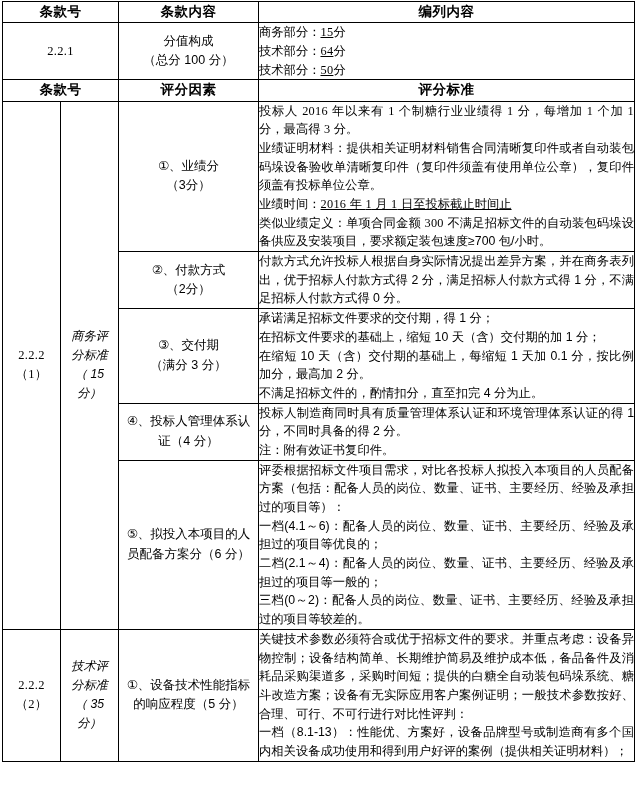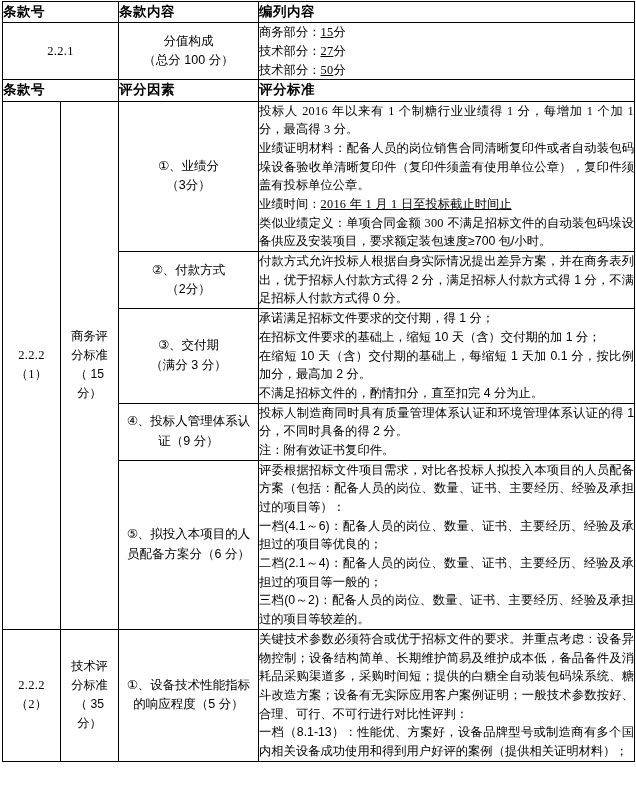--- a/index.html
+++ b/index.html
@@ -24,38 +24,39 @@
     border: 1px solid #000000;
     vertical-align: middle;
     padding: 0;
   }
   .col-a { width: 58px; }
   .col-b { width: 58px; }
   .col-c { width: 140px; }
   .col-d { width: 376px; }
 
   .hdr {
-    text-align: left;
+    text-align: center;
     font-weight: bold;
     font-size: 13.5px;
     line-height: 1.5;
     padding: 5px 2px;
     letter-spacing: 0.5px;
   }
   .ctr {
     text-align: center;
     font-size: 12.5px;
     line-height: 1.55;
     padding: 4px 3px;
   }
   .ctr-small {
     text-align: center;
     font-size: 12.2px;
     line-height: 1.55;
     padding: 4px 2px;
+    font-style: italic;
   }
   .body-cell {
     text-align: left;
     font-size: 12.3px;
     line-height: 1.52;
     padding: 2px 4px 3px 5px;
   }
   .body-cell p {
     margin: 0;
     text-align: justify;
@@ -87,21 +88,21 @@
   </tr>
 
   <tr>
     <td colspan="2" class="ctr num">2.2.1</td>
     <td class="ctr">
       <div>分值构成</div>
       <div>（总分 100 分）</div>
     </td>
     <td class="body-cell">
       <p><span>商务部分：</span><u class="num">15</u><span>分</span></p>
-      <p><span>技术部分：</span><u class="num">27</u><span>分</span></p>
+      <p><span>技术部分：</span><u class="num">64</u><span>分</span></p>
       <p><span>技术部分：</span><u class="num">50</u><span>分</span></p>
     </td>
   </tr>
 
   <tr>
     <td colspan="2" class="hdr">条款号</td>
     <td class="hdr">评分因素</td>
     <td class="hdr">评分标准</td>
   </tr>
 
@@ -115,21 +116,21 @@
       <div>分标准</div>
       <div>（ 15</div>
       <div>分）</div>
     </td>
     <td class="ctr">
       <div>①、业绩分</div>
       <div>（3分）</div>
     </td>
     <td class="body-cell">
       <p>投标人 <span class="num">2016</span> 年以来有 <span class="num">1</span> 个<b>制糖行业</b>业绩得 <span class="num">1</span> 分，每增加 <span class="num">1</span> 个加 <span class="num">1</span> 分，最高得 <span class="num">3</span> 分。</p>
-      <p><b>业绩证明材料：配备人员的岗位</b>销售合同清晰复印件或者<b>自动装包码垛设备</b>验收单清晰复印件（复印件须盖有使用单位公章），复印件须盖有投标单位公章。</p>
+      <p><b>业绩证明材料：提供相关证明材料</b>销售合同清晰复印件或者<b>自动装包码垛设备</b>验收单清晰复印件（复印件须盖有使用单位公章），复印件须盖有投标单位公章。</p>
       <p>业绩时间：<u><span class="num">2016</span> 年 <span class="num">1</span> 月 <span class="num">1</span> 日至投标截止时间止</u></p>
       <p>类似业绩定义：单项合同金额 <b class="num">300</b> <b>不满足招标文件的</b><b>自动装包码垛设备</b>供应及安装项目，要求<b>额定装包速度≥700 包/小时</b>。</p>
     </td>
   </tr>
 
   <tr>
     <td class="ctr">
       <div>②、付款方式</div>
       <div>（2分）</div>
     </td>
@@ -147,21 +148,21 @@
       <p>承诺满足招标文件要求的交付期，得 1 分；</p>
       <p>在招标文件要求的基础上，缩短 10 天（含）交付期的加 1 分；</p>
       <p>在缩短 10 天（含）交付期的基础上，每缩短 1 天加 0.1 分，按比例加分，最高加 2 分。</p>
       <p>不满足招标文件的，酌情扣分，直至扣完 4 分为止。</p>
     </td>
   </tr>
 
   <tr>
     <td class="ctr">
       <div>④、投标人管理体系认</div>
-      <div>证（9 分）</div>
+      <div>证（4 分）</div>
     </td>
     <td class="body-cell">
       <p>投标人制造商同时具有质量管理体系认证和环境管理体系认证的得 1 分，不同时具备的得 2 分。</p>
       <p>注：附有效证书复印件。</p>
     </td>
   </tr>
 
   <tr>
     <td class="ctr">
       <div>⑤、拟投入本项目的人</div>

